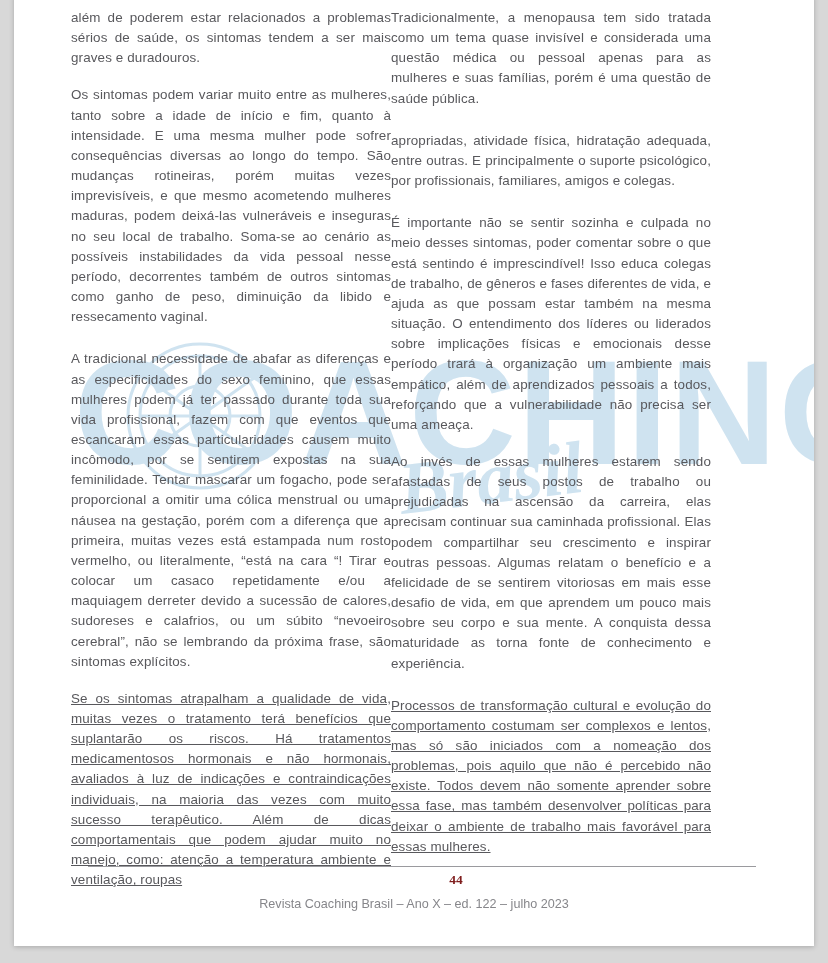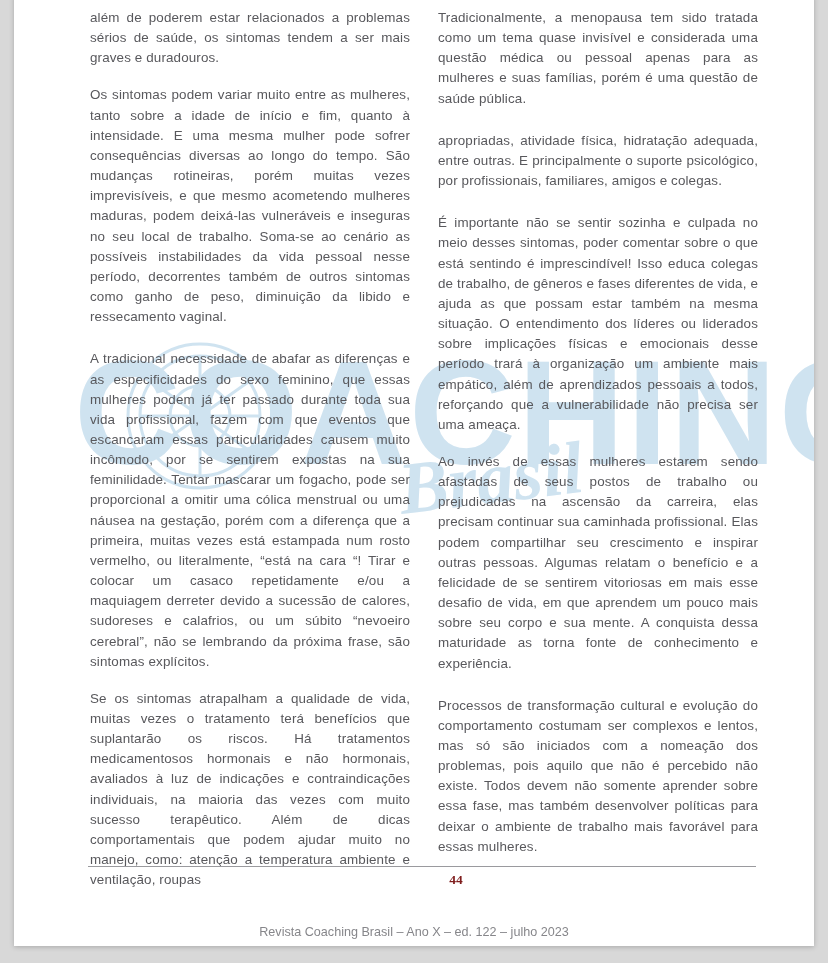--- a/index.html
+++ b/index.html
@@ -51,44 +51,43 @@
     position: absolute;
     left: 0;
     top: 0;
     width: 800px;
     height: 952px;
     z-index: 2;
   }
 
   .columns {
     position: absolute;
-    left: 76px;
+    left: 57px;
     top: 14px;
     width: 668px;
     height: 832px;
     display: flex;
-    gap: 28px;
   }
   .column {
     width: 320px;
     flex: 0 0 320px;
   }
 
   p.para {
     margin: 0 0 17px 0;
     font-size: 13.4px;
     line-height: 20.15px;
     color: #58585c;
     text-align: justify;
     text-justify: inter-word;
     font-family: "Liberation Sans", sans-serif;
     letter-spacing: 0.01em;
     -webkit-font-smoothing: antialiased;
   }
-  p.para:last-child { margin-bottom: 0; }
+  p.para:last-child { margin-bottom: 0; text-decoration: underline; }
   p.gap-lg { margin-bottom: 22px; }
 
   
   #footer-rule {
     position: absolute;
     left: 74px;
     top: 872px;
     width: 668px;
     height: 1px;
     background: #9a9a9e;
@@ -110,21 +109,20 @@
   #footer-caption {
     position: absolute;
     left: 0;
     top: 903px;
     width: 800px;
     text-align: center;
     font-size: 12.6px;
     color: #86868a;
     font-family: "Liberation Sans", sans-serif;
     z-index: 2;
-    margin-top: 28px;
   }
 </style>
 </head>
 <body>
 
 <div id="page-root">
 
   <div id="page-card">
 
     <div id="watermark">

